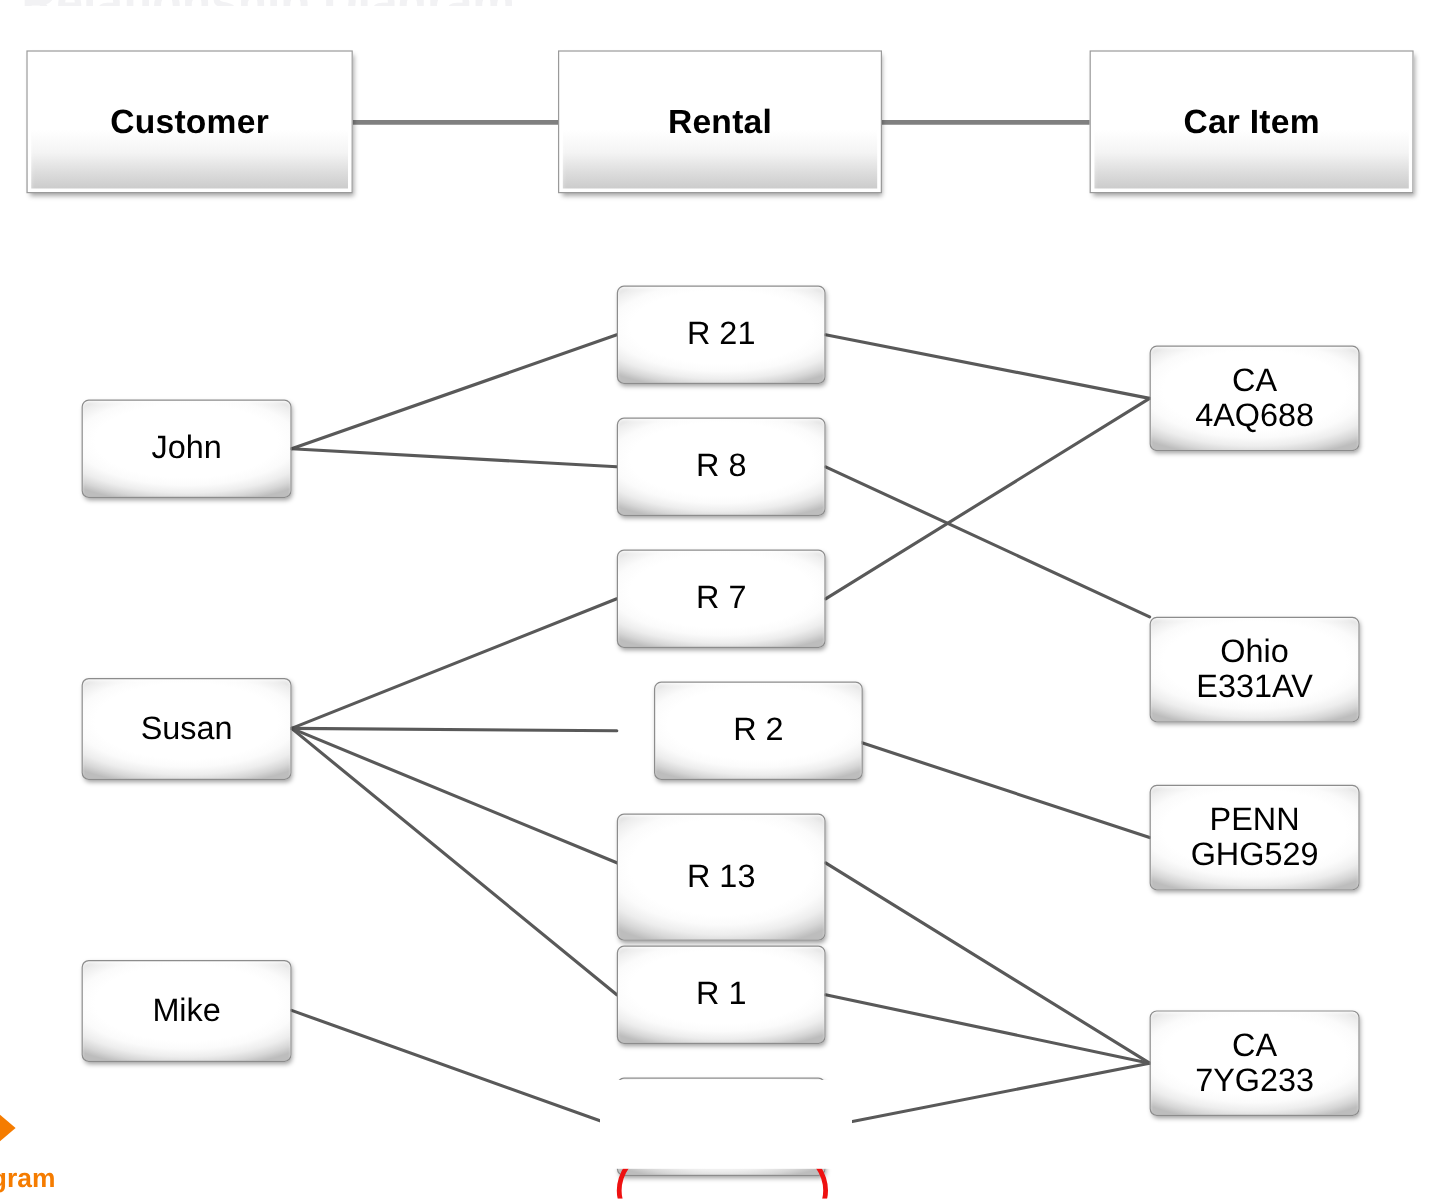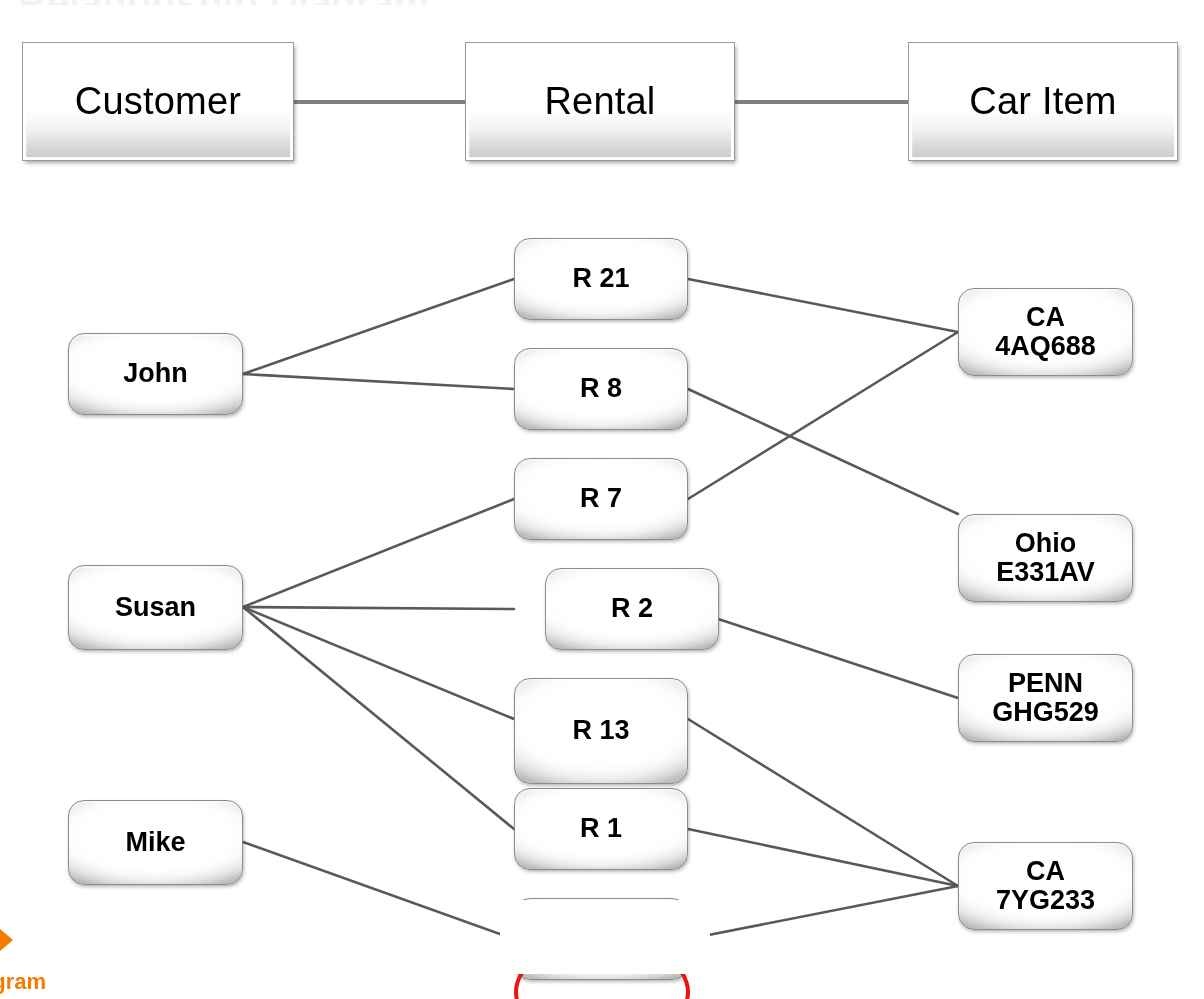--- a/index.html
+++ b/index.html
@@ -41,52 +41,52 @@
         #ffffff 56%,
         #f4f4f4 72%,
         #dddddd 86%,
         #c8c8c8 100%);
     border: 1px solid #9a9a9a;
     box-shadow:
       inset 0 0 0 3px #ffffff,
       inset 3px 3px 5px -2px #ffffff,
       2px 3px 4px -1px rgba(0,0,0,0.35);
     color: #000000;
-    font-weight: normal;
-    font-size: 38px;
+    font-weight: bold;
+    font-size: 28px;
     letter-spacing: 0.2px;
     white-space: nowrap;
   }
   .entity-box .entity-label {
     position: relative;
     z-index: 2;
   }
 
   
   .node {
     position: absolute;
     display: flex;
     align-items: center;
     justify-content: center;
     text-align: center;
-    border-radius: 16px;
+    border-radius: 6px;
     background:
       radial-gradient(ellipse 76% 66% at 50% 42%,
         #ffffff 0%,
         #ffffff 58%,
         #fbfbfb 70%,
         #ededed 82%,
         #d6d6d6 92%,
         #bdbdbd 100%);
     border: 1px solid #8c8c8c;
     box-shadow:
       inset 0 2px 3px -1px #ffffff,
       1px 2px 4px -1px rgba(0,0,0,0.4);
     color: #000000;
-    font-weight: bold;
+    font-weight: normal;
     font-size: 27px;
     line-height: 1.08;
     z-index: 3;
   }
   .node.two-line {
     font-size: 27px;
   }
   .node .node-label {
     position: relative;
     z-index: 2;

